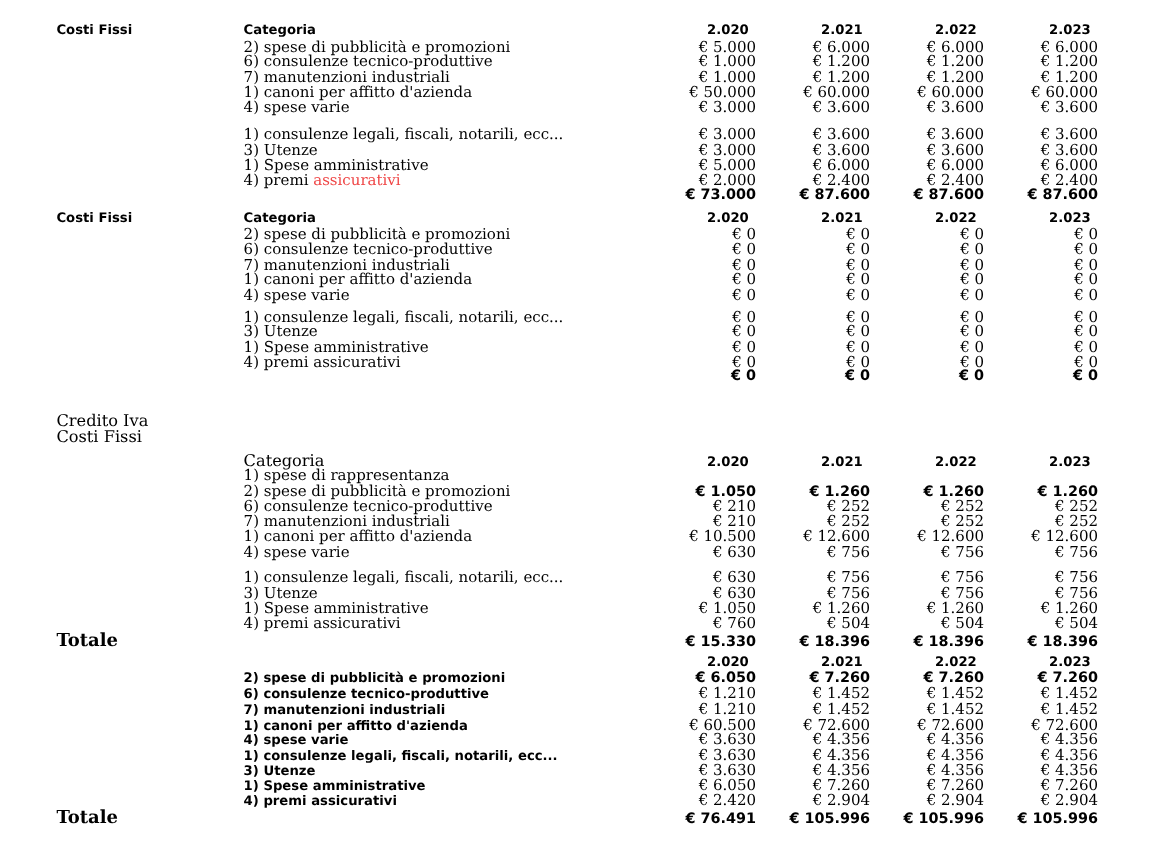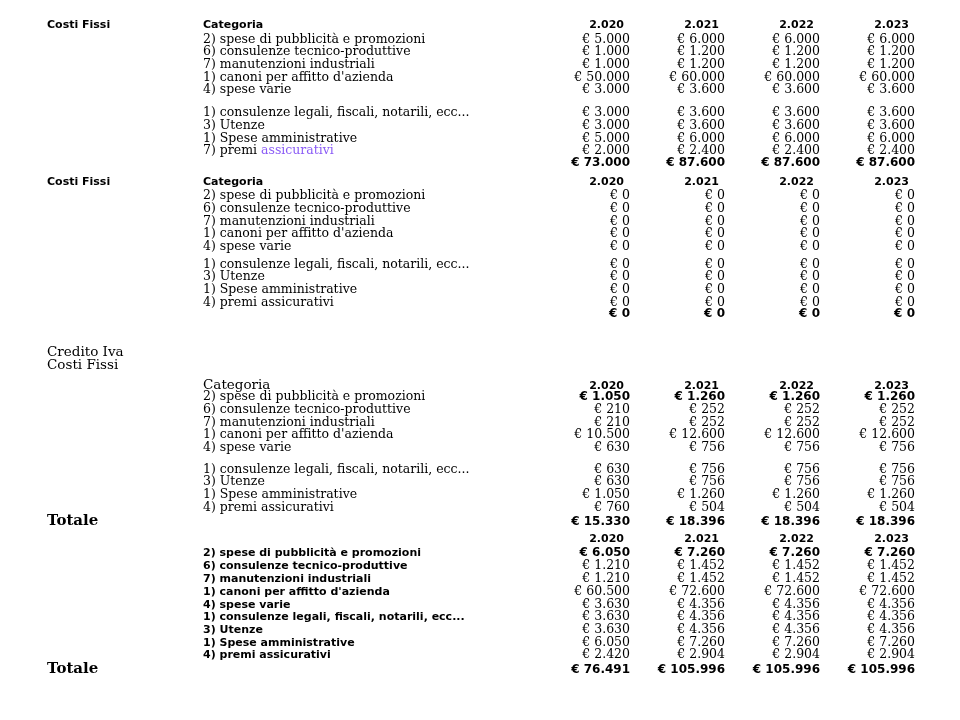--- a/index.html
+++ b/index.html
@@ -21,21 +21,21 @@
   .lbl-serif { font-family:"DejaVu Serif", serif; font-size:13.5px; white-space:nowrap; }
   .lbl-serif-bold { font-family:"DejaVu Serif", serif; font-weight:bold; font-size:15px; white-space:nowrap; }
   
   .cat-serif { font-family:"DejaVu Serif", serif; font-size:12.5px; white-space:nowrap; }
   .cat-sans  { font-family:"DejaVu Sans", sans-serif; font-weight:bold; font-size:11px; white-space:nowrap; }
   .categoria-serif { font-family:"DejaVu Serif", serif; font-size:13.5px; }
   
   .year { font-family:"DejaVu Sans", sans-serif; font-weight:bold; font-size:11px; text-align:right; padding-right:6px; }
   .val  { font-family:"DejaVu Serif", serif; font-size:12.5px; text-align:right; white-space:nowrap; }
   .val-bold { font-family:"DejaVu Sans", sans-serif; font-weight:bold; font-size:12px; text-align:right; white-space:nowrap; }
-  .red { color:#8b5cf6; }
+  .red { color:#ef4444; }
   
   .sec-altri-debiti { margin-top:7px; }
   .sec-credito-iva  { margin-top:24px; }
   .sec-credito-iva .hdr { margin-top:7px; }
   .sec-banca-cassa  { margin-top:8px; }
   .sec-banca-cassa .hdr { margin-top:1px; }
   .sec-costi-fissi .g1  { margin-top:10px; }
   .sec-altri-debiti .g1 { margin-top:5px; }
   .sec-credito-iva .g1  { margin-top:9px; }
 </style>
@@ -115,21 +115,21 @@
           <div class="row">
             <div class="left"></div>
             <div class="cat-serif"><span>1) Spese amministrative</span></div>
             <div class="val">€ 5.000</div>
             <div class="val">€ 6.000</div>
             <div class="val">€ 6.000</div>
             <div class="val">€ 6.000</div>
           </div>
           <div class="row">
             <div class="left"></div>
-            <div class="cat-serif"><span>7) premi </span><span class="red">assicurativi</span></div>
+            <div class="cat-serif"><span>4) premi </span><span class="red">assicurativi</span></div>
             <div class="val">€ 2.000</div>
             <div class="val">€ 2.400</div>
             <div class="val">€ 2.400</div>
             <div class="val">€ 2.400</div>
           </div>
         </div>
         <div class="row total">
           <div class="left lbl-serif-bold"></div>
           <div class="cat-serif"></div>
           <div class="val-bold">€ 73.000</div>
@@ -243,20 +243,28 @@
           <div class="left lbl-sans"></div>
           <div class="categoria-serif">Categoria</div>
           <div class="year">2.020</div>
           <div class="year">2.021</div>
           <div class="year">2.022</div>
           <div class="year">2.023</div>
         </div>
         <div class="group g0">
           <div class="row">
             <div class="left"></div>
+            <div class="cat-serif"><span>1) spese di rappresentanza</span></div>
+            <div class="val"></div>
+            <div class="val"></div>
+            <div class="val"></div>
+            <div class="val"></div>
+          </div>
+          <div class="row">
+            <div class="left"></div>
             <div class="cat-serif"><span>2) spese di pubblicità e promozioni</span></div>
             <div class="val-bold">€ 1.050</div>
             <div class="val-bold">€ 1.260</div>
             <div class="val-bold">€ 1.260</div>
             <div class="val-bold">€ 1.260</div>
           </div>
           <div class="row">
             <div class="left"></div>
             <div class="cat-serif"><span>6) consulenze tecnico-produttive</span></div>
             <div class="val">€ 210</div>

